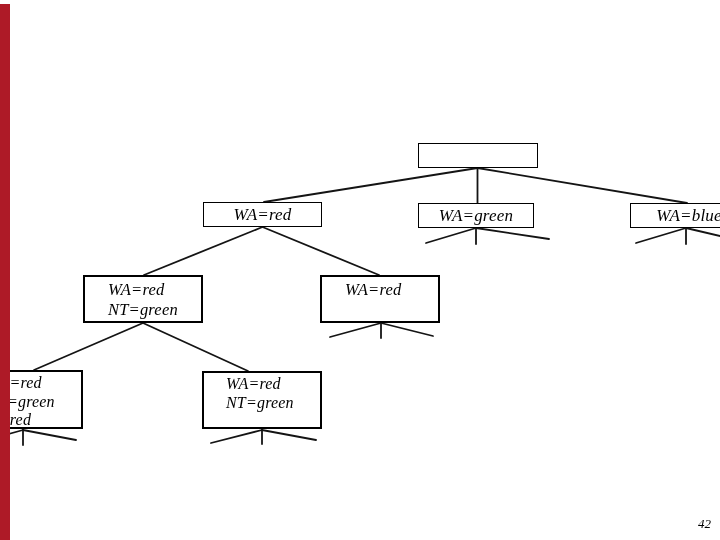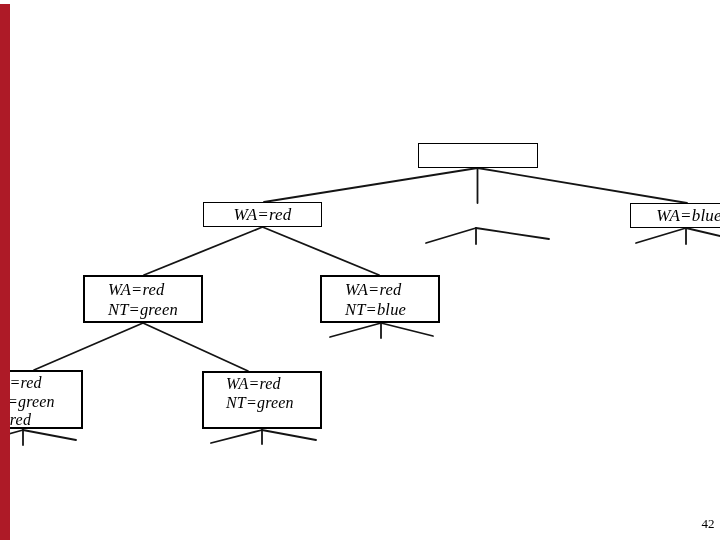--- a/index.html
+++ b/index.html
@@ -23,21 +23,21 @@
     font-size:17px; display:flex; align-items:center; justify-content:center;
   }
   .node.multi2 {
     font-size:16.5px; line-height:20px; padding:3px 0 0 23px; border-width:2.4px;
   }
   .node.multi3 {
     font-size:16px; line-height:18.5px; padding:2px 0 0 22px; border-width:2.4px;
   }
   .page-number {
     position:absolute; left:698px; top:516px; width:20px;
-    font-size:13px; text-align:center; z-index:3;
+    font-size:13px; font-style:italic; text-align:left; z-index:3;
   }
 </style>
 </head>
 <body>
 
 <div class="slide">
 
   <div class="accent-bar" style="background: rgb(174, 26, 39);"></div>
 
   <svg class="edges" width="720" height="540" viewBox="0 0 720 540">
@@ -90,33 +90,35 @@
       <line x1="262" y1="430" x2="316" y2="440"></line>
     </g>
   </svg>
 
   <div class="node single" style="left:418px; top:143px; width:120px; height:25px;"></div>
 
   <div class="node single" style="left:203px; top:202px; width:119px; height:25px;">
     <span>WA=red</span>
   </div>
 
+  <div class="node single" style="left:418px; top:203px; width:116px; height:25px;">
+    <span>WA=green</span>
+  </div>
 
   <div class="node single" style="left:630px; top:203px; width:118px; height:25px;">
     <span>WA=blue</span>
   </div>
 
   <div class="node multi2" style="left:83px; top:275px; width:120px; height:48px;">
     <div>WA=red</div>
     <div>NT=green</div>
   </div>
 
   <div class="node multi2" style="left:320px; top:275px; width:120px; height:48px;">
     <div>WA=red</div>
-    <div>NT=blue</div>
   </div>
 
   <div class="node multi3" style="left:-37px; top:370px; width:120px; height:59px;">
     <div>WA=red</div>
     <div>NT=green</div>
     <div>Q=red</div>
   </div>
 
   <div class="node multi3" style="left:202px; top:371px; width:120px; height:58px;">
     <div>WA=red</div>

